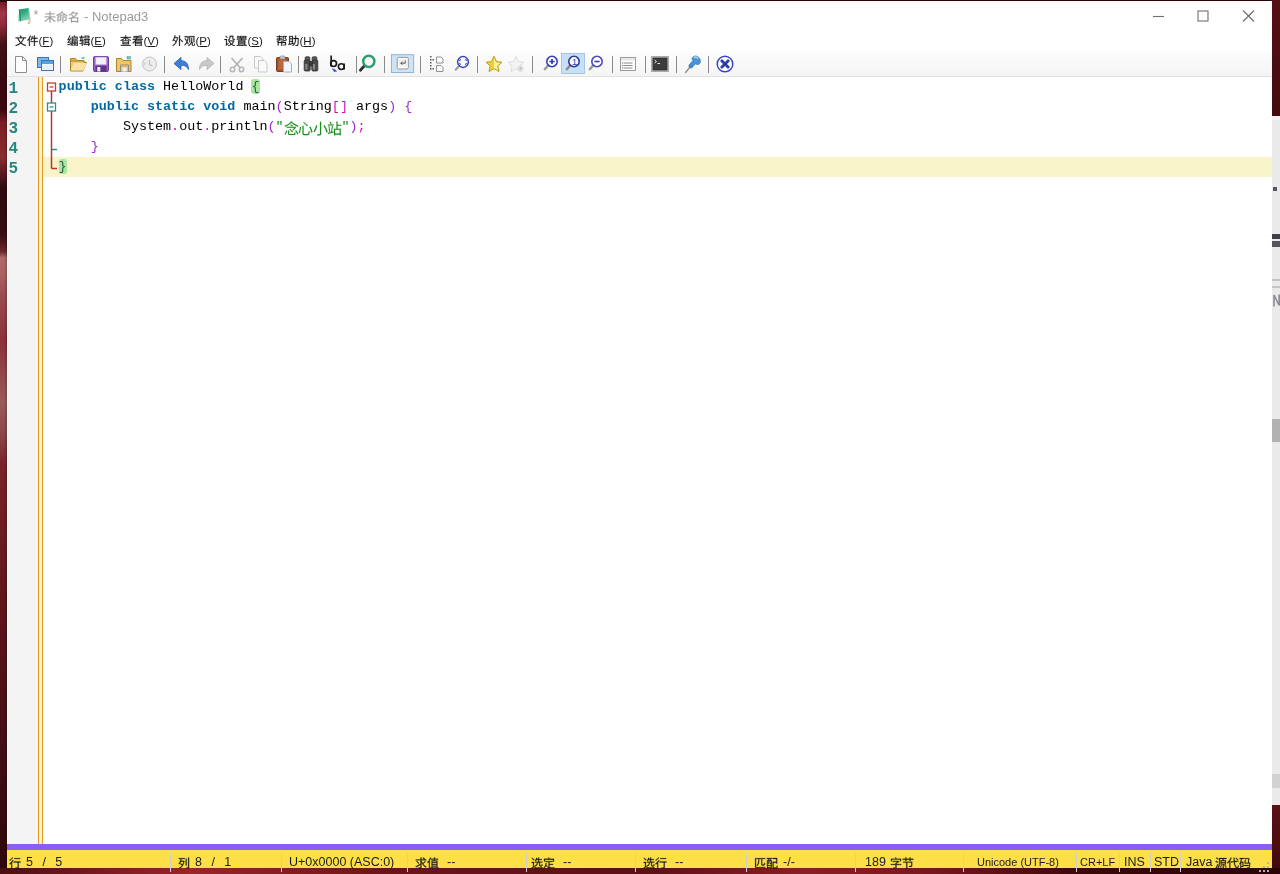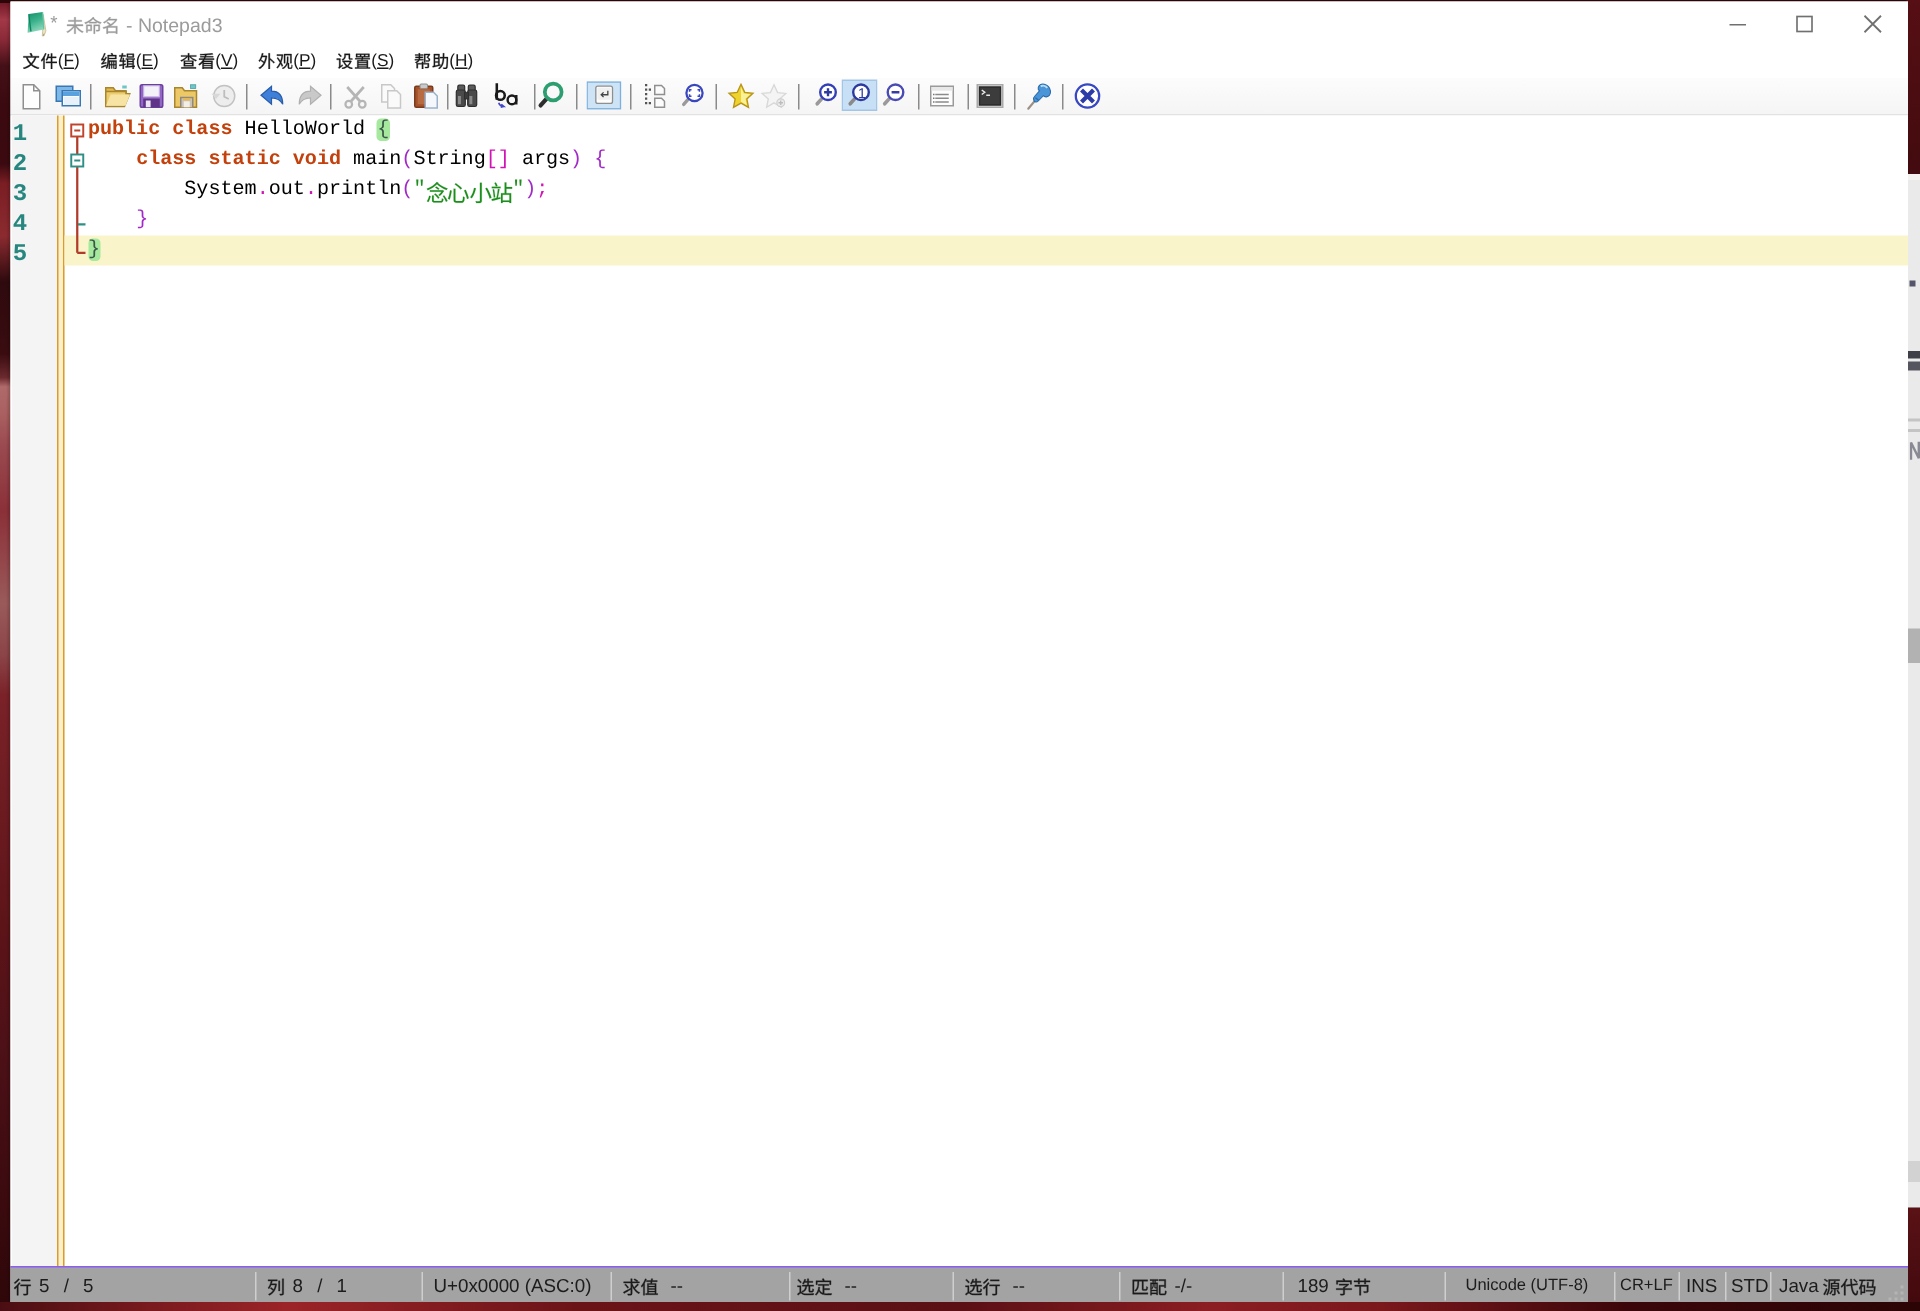--- a/index.html
+++ b/index.html
@@ -23,27 +23,27 @@
 #menubar{left:0;top:29px;width:100%;height:22px;background:#fff;font-size:11.5px;color:#1a1a1a}
 
 #toolbar{left:0;top:51px;width:100%;height:25px;background:linear-gradient(180deg,#fcfcfc,#f5f5f6);border-bottom:1px solid #e2e2e2}
 
 #editor{left:0;top:76px;width:100%;height:767px;background:#fff;font-family:"Liberation Mono",monospace;font-size:13.4px}
 #nummargin{left:1px;top:0;width:30px;height:767px;background:#f4f4f4}
 #obar{left:31px;top:0;width:5px;height:767px;background:#fbf0cc;border-left:1.5px solid #de9b28;border-right:1.5px solid #de9b28}
 #curline{left:35.5px;top:80px;width:1229px;height:20px;background:#faf4ca}
 .lnum{position:absolute;left:1.5px;width:18px;text-align:left;height:20px;line-height:21.8px;margin-top:2px;color:#27867f;font-family:"Liberation Mono",monospace;font-size:16px;font-weight:bold}
 .cline{position:absolute;left:51.6px;height:20px;line-height:20px;white-space:pre;font-family:"Liberation Mono",monospace;font-size:13.4px;color:#000}
-.kw{color:#c2410c;font-weight:bold}
+.kw{color:#0369a1;font-weight:bold}
 .op{color:#a22bc8}
 .op2{color:#d214b6}
 .str{color:#1e8f1e}
 .bm{color:#3a5648;background:#a6e89e;border-radius:3px}
 
-#status{left:0;top:843px;width:100%;height:24px;background:#a3a3a3;border-top:1px solid #8b5cf6;font-size:12.5px;color:#1c1c1c}
+#status{left:0;top:843px;width:100%;height:24px;background:#fde047;border-top:6px solid #8b5cf6;font-size:12.5px;color:#1c1c1c}
 .ssep{position:absolute;top:3px;width:1px;height:19px;background:#cfcfcf}
 .stxt{position:absolute;top:5px;height:15px;line-height:15px;white-space:pre}
 .sls{letter-spacing:3px}
 .cjk{position:absolute}
 .cjk svg{display:block;width:100%;height:100%}
 .tsep{position:absolute;top:3.5px;width:1px;height:17px;background:#8a8a8a}
 .ticon{position:absolute;top:0;width:24px;height:25px}
 </style></head>
 <body>
 <div class="abs" id="deskL"></div>
@@ -350,21 +350,21 @@
     <svg class="abs" style="left:36px;top:0" width="24" height="100" viewBox="0 0 24 100">
       <line x1="8.5" y1="14" x2="8.5" y2="91.5" stroke="#b03b28" stroke-width="1.5"></line>
       <line x1="8.5" y1="91.5" x2="14" y2="91.5" stroke="#b03b28" stroke-width="1.5"></line>
       <line x1="9" y1="72.5" x2="14" y2="72.5" stroke="#2f8f86" stroke-width="1.5"></line>
       <rect x="4.5" y="6" width="8" height="8" fill="#fff" stroke="#c0442c" stroke-width="1.3"></rect>
       <line x1="6.5" y1="10" x2="10.5" y2="10" stroke="#c0442c" stroke-width="1.3"></line>
       <rect x="4.5" y="26" width="8" height="8" fill="#fff" stroke="#2f8f86" stroke-width="1.3"></rect>
       <line x1="6.5" y1="30" x2="10.5" y2="30" stroke="#2f8f86" stroke-width="1.3"></line>
     </svg>
     <div class="cline" style="top:0"><span class="kw">public class</span> HelloWorld <span class="bm">{</span></div>
-    <div class="cline" style="top:20px">    <span class="kw">class static void</span> main<span class="op">(</span>String<span class="op2">[]</span> args<span class="op">)</span> <span class="op">{</span></div>
+    <div class="cline" style="top:20px">    <span class="kw">public static void</span> main<span class="op">(</span>String<span class="op2">[]</span> args<span class="op">)</span> <span class="op">{</span></div>
     <div class="cline" style="top:40px">        System<span class="op2">.</span>out<span class="op2">.</span>println<span class="op">(</span><span class="str">"</span><span style="position:absolute;left:282.9px"><span class="str">"</span><span class="op">)</span><span class="op2">;</span></span></div>
     <div class="cline" style="top:60px">    <span class="op">}</span></div>
     <div class="cline" style="top:80px"><span class="bm">}</span></div>
     <div class="cjk" style="left:276.9px;top:44.3px;width:15px;height:15px">
         <svg viewBox="0 0 1000 1000">
           <use href="#u5FF5" fill="#1e8f1e" stroke="#1e8f1e" stroke-width="8"></use>
         </svg>
       </div>
       <div class="cjk" style="left:291.4px;top:44.3px;width:15px;height:15px">
         <svg viewBox="0 0 1000 1000">

